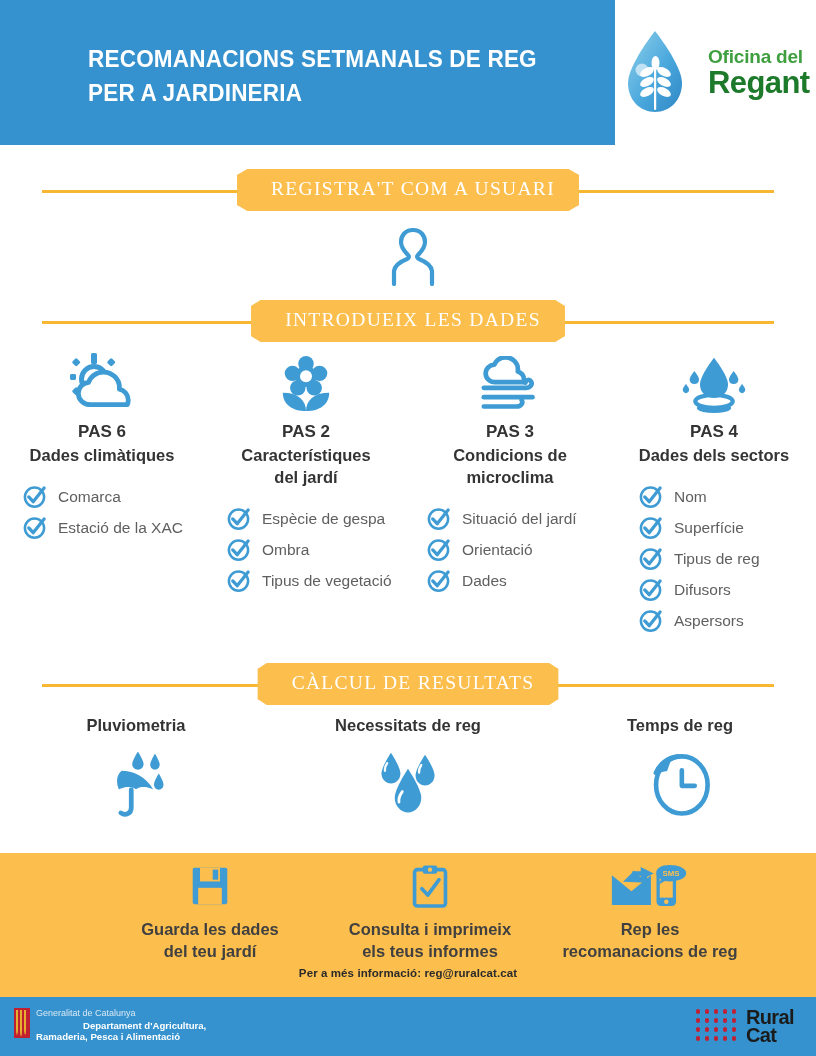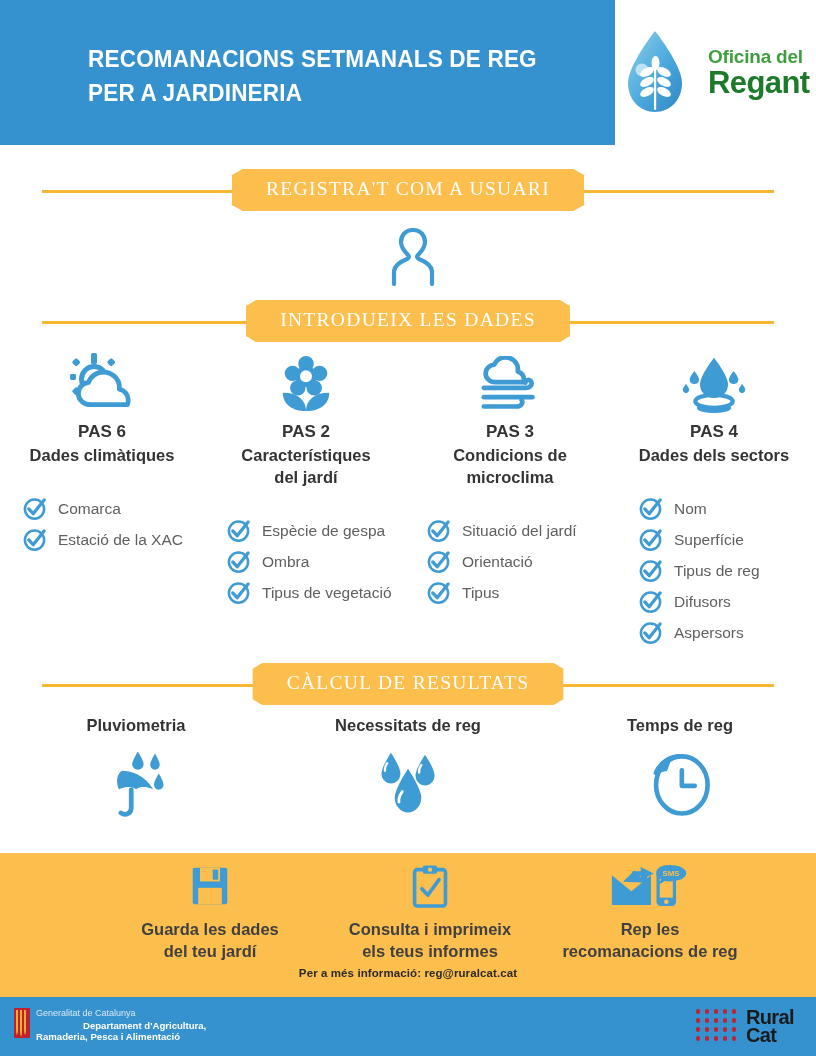--- a/index.html
+++ b/index.html
@@ -36,21 +36,21 @@
   .or-l1{ color:#3e9f3e; font-size:19px; font-weight:bold; display:block; letter-spacing:-0.2px;}
   .or-l2{ color:#1d7a2b; font-size:31px; font-weight:bold; display:block; margin-top:1px; letter-spacing:-0.6px;}
 
   
   .band{ position:absolute; left:0; width:816px; display:flex; align-items:center; justify-content:center;}
   .band .rule{ position:absolute; left:42px; right:42px; top:50%; height:3px; background:#f7b733; }
   .ribbon{
     position:relative; z-index:2; background:#fcbe4d; color:#ffffff;
     font-family:"Liberation Serif", serif;
     font-size:19.5px; letter-spacing:1.3px;
-    padding:9px 34px 11px 34px; text-align:center; white-space:nowrap;
+    padding:9px 24px 11px 34px; text-align:center; white-space:nowrap;
     clip-path:polygon(
       0% 14%, 3.0% 0%, 97.0% 0%, 100% 14%,
       100% 86%, 97.0% 100%, 3.0% 100%, 0% 86%
     );
   }
   .ribbon::before,.ribbon::after{
     content:""; position:absolute; top:0; bottom:0; width:11px; background:#fcbe4d;
   }
   .ribbon::before{ left:-9px; clip-path:polygon(100% 0,100% 100%,0 78%,0 22%); }
   .ribbon::after{ right:-9px; clip-path:polygon(0 0,0 100%,100% 78%,100% 22%); }
@@ -68,21 +68,21 @@
   .step .step-icon{ height:62px; display:flex; align-items:flex-end; justify-content:center; }
   .step .step-num{
     margin-top:8px; font-weight:bold; font-size:17px; color:#343434;
     font-family:"Liberation Sans", sans-serif;
   }
   .step .step-title{
     margin-top:2px; font-weight:bold; font-size:16.5px; color:#343434; text-align:center;
     line-height:22px; white-space:pre-line;
     font-family:"Liberation Sans", sans-serif;
   }
-  .step .checks{ margin-top:30px; width:100%; padding-left:22px; }
+  .step .checks{ margin-top:18px; width:100%; padding-left:22px; }
   .step-3 .checks{ padding-left:18px; }
   .step-4 .checks{ padding-left:26px; }
   .check-row{ display:flex; align-items:center; margin-bottom:6px; }
   .check-row .lbl{
     margin-left:11px; font-size:15.5px; color:#5f5f5f;
     font-family:"Liberation Sans", sans-serif; white-space:nowrap;
   }
   .chk{ width:25px; height:25px; flex:0 0 auto; }
 
   
@@ -312,21 +312,21 @@
         </span>
         <span class="lbl">Orientació</span>
       </div>
       <div class="check-row">
         <span class="chk">
           <svg viewBox="0 0 26 26" width="25" height="25">
               <circle cx="13" cy="13.6" r="10" fill="none" stroke="#3e9bd4" stroke-width="2.6"></circle>
               <path d="M7 13.4 L11.6 18.4 L23 4.2" fill="none" stroke="#3e9bd4" stroke-width="3.4" stroke-linecap="round" stroke-linejoin="round"></path>
             </svg>
         </span>
-        <span class="lbl">Tipus</span>
+        <span class="lbl">Dades</span>
       </div>
     </div>
   </div>
 
   <div class="step step-4">
     <div class="step-icon">
       <svg viewBox="0 0 70 62" width="66" height="58" aria-hidden="true">
         <path d="M35 2 C35 2 50 21 50 30.5 C50 39 43.3 45 35 45 C26.7 45 20 39 20 30.5 C20 21 35 2 35 2 Z" fill="#3e9bd4"></path>
         <g fill="#3e9bd4">
           <path d="M14 16 C14 16 19 22 19 25 C19 28 16.8 30 14 30 C11.2 30 9 28 9 25 C9 22 14 16 14 16 Z"></path>

